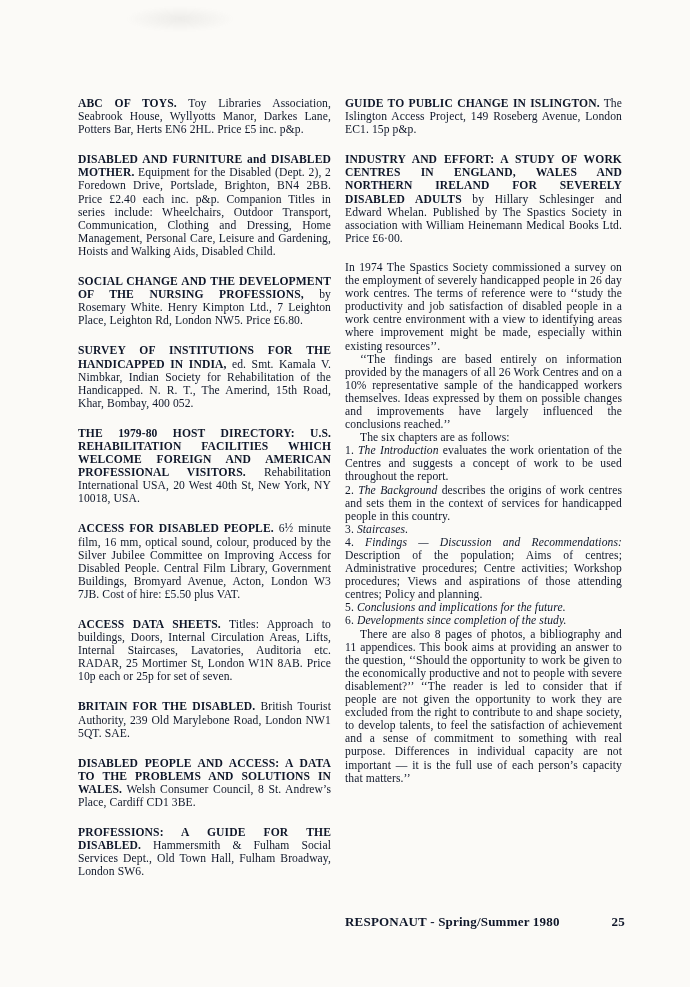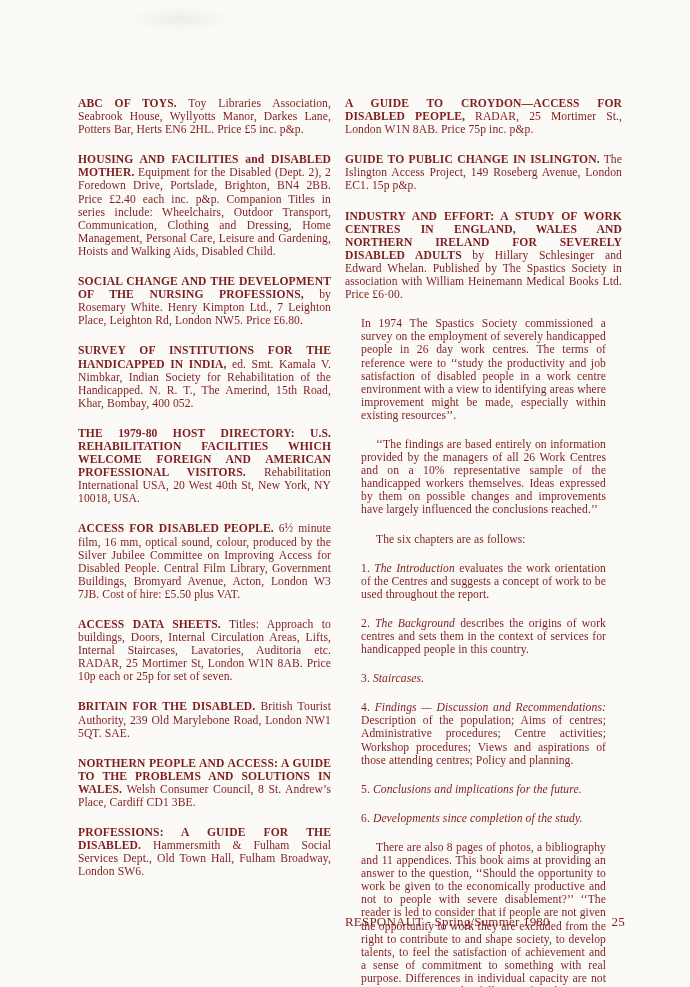--- a/index.html
+++ b/index.html
@@ -6,21 +6,21 @@
   html, body { margin: 0; padding: 0; }
   body {
     width: 690px; height: 987px;
     background: #e9e8e4;
     font-family: "Liberation Serif", "DejaVu Serif", serif;
   }
   .page {
     position: relative;
     width: 690px; height: 987px;
     background: #fbfaf7;
-    color: #7f1d1d;
+    color: #0f172a;
     overflow: hidden;
   }
   .scan-smudge {
     position: absolute; left: 125px; top: 6px;
     width: 110px; height: 26px;
     background: radial-gradient(ellipse at center, rgba(120,120,120,0.10), rgba(120,120,120,0) 70%);
     filter: blur(1px);
     pointer-events: none;
   }
   .col {
@@ -28,52 +28,51 @@
     font-size: 11.6px;
     line-height: 13.1px;
     text-align: justify;
     letter-spacing: 0.1px;
   }
   .col-left  { left: 78px;  width: 253px; }
   .col-right { left: 345px; width: 277px; }
   p.entry { margin: 0 0 17px 0; }
   p.entry b { font-weight: bold; }
   p.entry.review-head { margin-bottom: 16px; }
-  p.body-par { margin: 16px; }
+  p.body-par { margin: 0; }
   p.body-par.indent { text-indent: 15px; }
   .footer {
     position: absolute;
     left: 345px; top: 914px; width: 281px;
     display: flex; justify-content: space-between; align-items: baseline;
-    font-size: 13px; font-weight: normal;
+    font-size: 13px; font-weight: bold;
     letter-spacing: 0.2px;
   }
   .footer .pageno { padding-right: 1px; margin-left: 24px; }
 </style>
 </head>
 <body>
 
 <div class="page">
   <div class="scan-smudge"></div>
 
   <div class="col col-left">
       <p class="entry"><b>ABC OF TOYS.</b> Toy Libraries Association, Seabrook House, Wyllyotts Manor, Darkes Lane, Potters Bar, Herts EN6 2HL. Price £5 inc. p&amp;p.</p>
-      <p class="entry"><b>HOUSING AND FACILITIES and DISABLED MOTHER.</b> Equipment for the Disabled (Dept. 2), 2 Foredown Drive, Portslade, Brighton, BN4 2BB. Price £2.40 each inc. p&amp;p. Companion Titles in series include: Wheelchairs, Outdoor Transport, Communication, Clothing and Dressing, Home Management, Personal Care, Leisure and Gardening, Hoists and Walking Aids, Disabled Child.</p>
+      <p class="entry"><b>DISABLED AND FURNITURE and DISABLED MOTHER.</b> Equipment for the Disabled (Dept. 2), 2 Foredown Drive, Portslade, Brighton, BN4 2BB. Price £2.40 each inc. p&amp;p. Companion Titles in series include: Wheelchairs, Outdoor Transport, Communication, Clothing and Dressing, Home Management, Personal Care, Leisure and Gardening, Hoists and Walking Aids, Disabled Child.</p>
       <p class="entry"><b>SOCIAL CHANGE AND THE DEVELOPMENT OF THE NURSING PROFESSIONS,</b> by Rosemary White. Henry Kimpton Ltd., 7 Leighton Place, Leighton Rd, London NW5. Price £6.80.</p>
       <p class="entry"><b>SURVEY OF INSTITUTIONS FOR THE HANDICAPPED IN INDIA,</b> ed. Smt. Kamala V. Nimbkar, Indian Society for Rehabilitation of the Handicapped. N. R. T., The Amerind, 15th Road, Khar, Bombay, 400 052.</p>
       <p class="entry"><b>THE 1979-80 HOST DIRECTORY: U.S. REHABILITATION FACILITIES WHICH WELCOME FOREIGN AND AMERICAN PROFESSIONAL VISITORS.</b> Rehabilitation International USA, 20 West 40th St, New York, NY 10018, USA.</p>
       <p class="entry"><b>ACCESS FOR DISABLED PEOPLE.</b> 6½ minute film, 16 mm, optical sound, colour, produced by the Silver Jubilee Committee on Improving Access for Disabled People. Central Film Library, Government Buildings, Bromyard Avenue, Acton, London W3 7JB. Cost of hire: £5.50 plus VAT.</p>
       <p class="entry"><b>ACCESS DATA SHEETS.</b> Titles: Approach to buildings, Doors, Internal Circulation Areas, Lifts, Internal Staircases, Lavatories, Auditoria etc. RADAR, 25 Mortimer St, London W1N 8AB. Price 10p each or 25p for set of seven.</p>
       <p class="entry"><b>BRITAIN FOR THE DISABLED.</b> British Tourist Authority, 239 Old Marylebone Road, London NW1 5QT. SAE.</p>
-      <p class="entry"><b>NORTHERN PEOPLE AND ACCESS: A GUIDE TO THE PROBLEMS AND SOLUTIONS IN WALES.</b> Welsh Consumer Council, 8 St. Andrew’s Place, Cardiff CD1 3BE.</p>
+      <p class="entry"><b>DISABLED PEOPLE AND ACCESS: A DATA TO THE PROBLEMS AND SOLUTIONS IN WALES.</b> Welsh Consumer Council, 8 St. Andrew’s Place, Cardiff CD1 3BE.</p>
       <p class="entry"><b>PROFESSIONS: A GUIDE FOR THE DISABLED.</b> Hammersmith &amp; Fulham Social Services Dept., Old Town Hall, Fulham Broadway, London SW6.</p>
     </div>
 
   <div class="col col-right">
-      <p class="entry"><b>A GUIDE TO CROYDON—ACCESS FOR DISABLED PEOPLE,</b> RADAR, 25 Mortimer St., London W1N 8AB. Price 75p inc. p&amp;p.</p>
       <p class="entry"><b>GUIDE TO PUBLIC CHANGE IN ISLINGTON.</b> The Islington Access Project, 149 Roseberg Avenue, London EC1. 15p p&amp;p.</p>
       <p class="entry review-head"><b>INDUSTRY AND EFFORT: A STUDY OF WORK CENTRES IN ENGLAND, WALES AND NORTHERN IRELAND FOR SEVERELY DISABLED ADULTS</b> by Hillary Schlesinger and Edward Whelan. Published by The Spastics Society in association with William Heinemann Medical Books Ltd. Price £6·00.</p>
       <p class="body-par"><span>In 1974 The Spastics Society commissioned a survey on the employment of severely handicapped people in 26 day work centres. The terms of reference were to ‘‘study the productivity and job satisfaction of disabled people in a work centre environment with a view to identifying areas where improvement might be made, especially within existing resources’’.</span></p>
       <p class="body-par indent"><span>‘‘The findings are based entirely on information provided by the managers of all 26 Work Centres and on a 10% representative sample of the handicapped workers themselves. Ideas expressed by them on possible changes and improvements have largely influenced the conclusions reached.’’</span></p>
       <p class="body-par indent"><span>The six chapters are as follows:</span></p>
       <p class="body-par"><span>1. </span><i>The Introduction</i><span> evaluates the work orientation of the Centres and suggests a concept of work to be used throughout the report.</span></p>
       <p class="body-par"><span>2. </span><i>The Background</i><span> describes the origins of work centres and sets them in the context of services for handicapped people in this country.</span></p>
       <p class="body-par"><span>3. </span><i>Staircases.</i></p>
       <p class="body-par"><span>4. </span><i>Findings — Discussion and Recommendations:</i><span> Description of the population; Aims of centres; Administrative procedures; Centre activities; Workshop procedures; Views and aspirations of those attending centres; Policy and planning.</span></p>
       <p class="body-par"><span>5. </span><i>Conclusions and implications for the future.</i></p>

